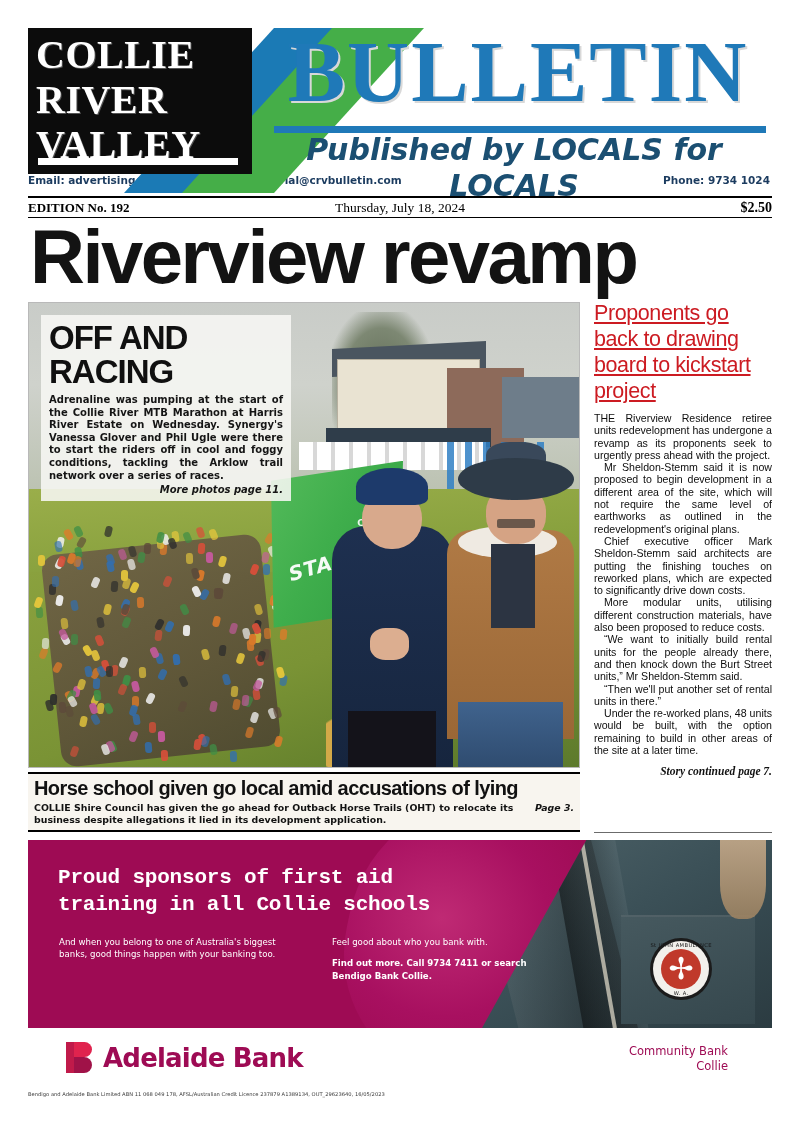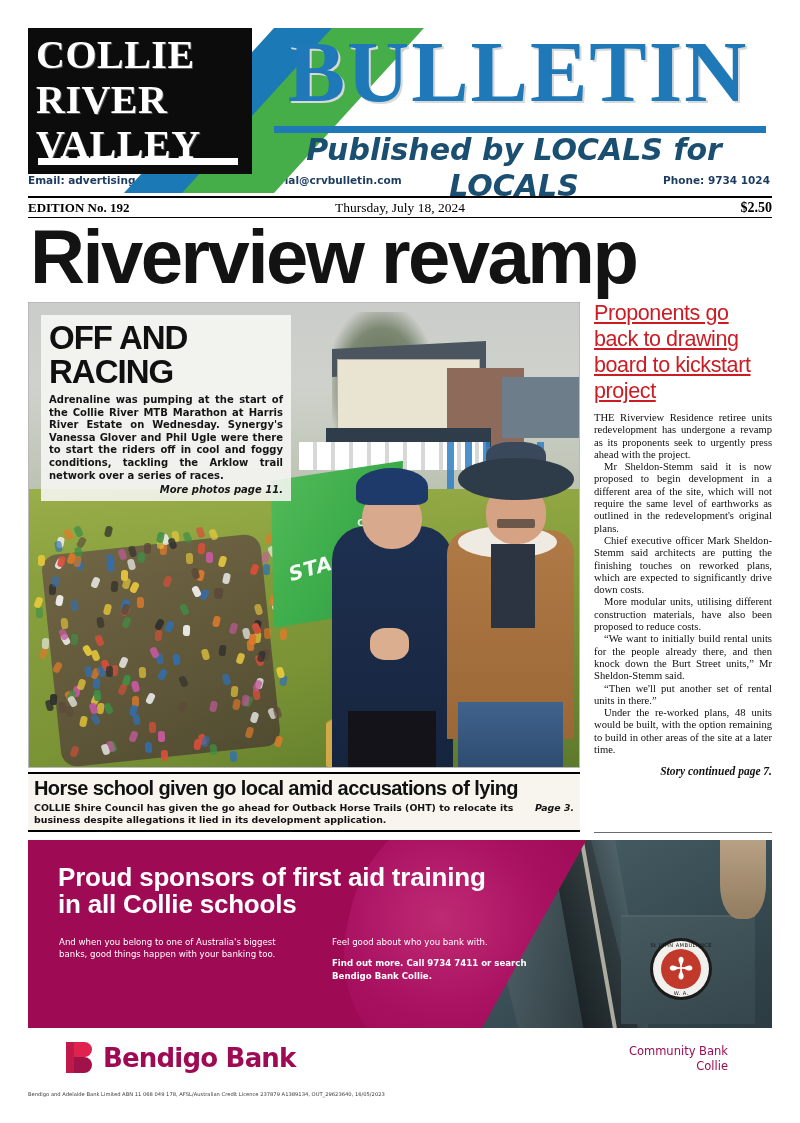--- a/index.html
+++ b/index.html
@@ -205,21 +205,21 @@
 
   
   .rightcol { position:absolute; left:594px; top:300px; width:178px; }
   .rc-kicker {
     font-family:"Liberation Sans", sans-serif; font-weight:normal;
     font-size:21.5px; line-height:26px; color:#cc1b22;
     text-decoration:underline; text-underline-offset:2px; letter-spacing:-.4px;
   }
   .rc-body { margin-top:8px; }
   .rc-body p {
-    font-family:Liberation Serif, serif;
+    font-family:Liberation Sans, sans-serif;
     font-size:10.6px; line-height:12.3px; color:#0d0d0d; text-align:justify;
     text-indent:10px;
   }
   .rc-body p.lead { text-indent:0; }
   .rc-cont {
     margin-top:9px; text-align:right; font-style:italic; font-weight:bold;
     font-family:"Liberation Serif", serif; font-size:11.5px; color:#111;
   }
   .rc-rule { position:absolute; left:594px; top:832px; width:178px; height:0;
     border-top:1px solid #6b6b6b; }
@@ -262,22 +262,22 @@
     display:flex; align-items:center; justify-content:center; }
   .badge .inner { width:40px; height:40px; border-radius:50%; background:#c0392b;
     display:flex; align-items:center; justify-content:center; position:relative; }
   .badge .cross { color:#fff; font-size:30px; line-height:30px; }
   .badge .txt-top { position:absolute; top:4px; left:0; right:0; text-align:center;
     color:#151515; font-family:"DejaVu Sans", sans-serif; font-size:5.2px; letter-spacing:.4px; }
   .badge .txt-bot { position:absolute; bottom:4px; left:0; right:0; text-align:center;
     color:#151515; font-family:"DejaVu Sans", sans-serif; font-size:5.2px; letter-spacing:.4px; }
   .ad-head {
     position:absolute; left:30px; top:24px; width:440px;
-    color:#fff; font-family:Liberation Sans, sans-serif; font-weight:bold;
-    font-size:26px; line-height:27px; letter-spacing:-.2px;
+    color:#fff; font-family:Liberation Mono, monospace; font-weight:bold;
+    font-size:21px; line-height:27px; letter-spacing:-.2px;
   }
   .ad-cols { position:absolute; left:31px; top:96px; width:480px; }
   .ad-col { position:absolute; top:0; color:#fff;
     font-family:"DejaVu Sans", sans-serif; font-size:8.6px; line-height:12.4px; }
   .ad-col.left { left:0; width:245px; }
   .ad-col.right { left:273px; width:210px; }
   .ad-col p { margin-bottom:9px; }
   .ad-col p.bold { font-weight:bold; }
 
   .ad-white { position:absolute; left:0; top:188px; width:744px; height:70px; background:#fff; }
@@ -633,21 +633,21 @@
       </div>
     </div>
 
     <div class="ad-white">
       <div class="bendigo-logo">
         <span class="bmark">
           <span class="p1"></span>
             <span class="p2"></span>
             <span class="p3"></span>
         </span>
-        <span class="btxt">Bendigo Bank</span>
+        <span class="btxt">Adelaide Bank</span>
       </div>
       <div class="cbank">
         <div>Community Bank</div>
         <div>Collie</div>
       </div>
       <div class="ad-legal">Bendigo and Adelaide Bank Limited ABN 11 068 049 178, AFSL/Australian Credit Licence 237879 A1389134, OUT_29623640, 16/05/2023</div>
     </div>
   </div>
 
 </div>

